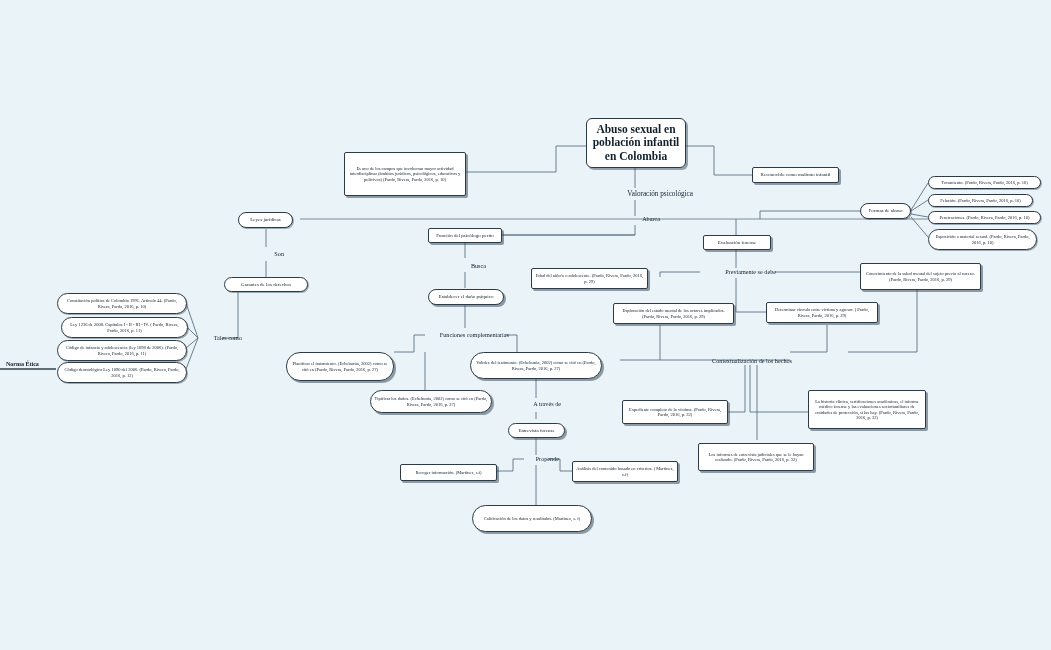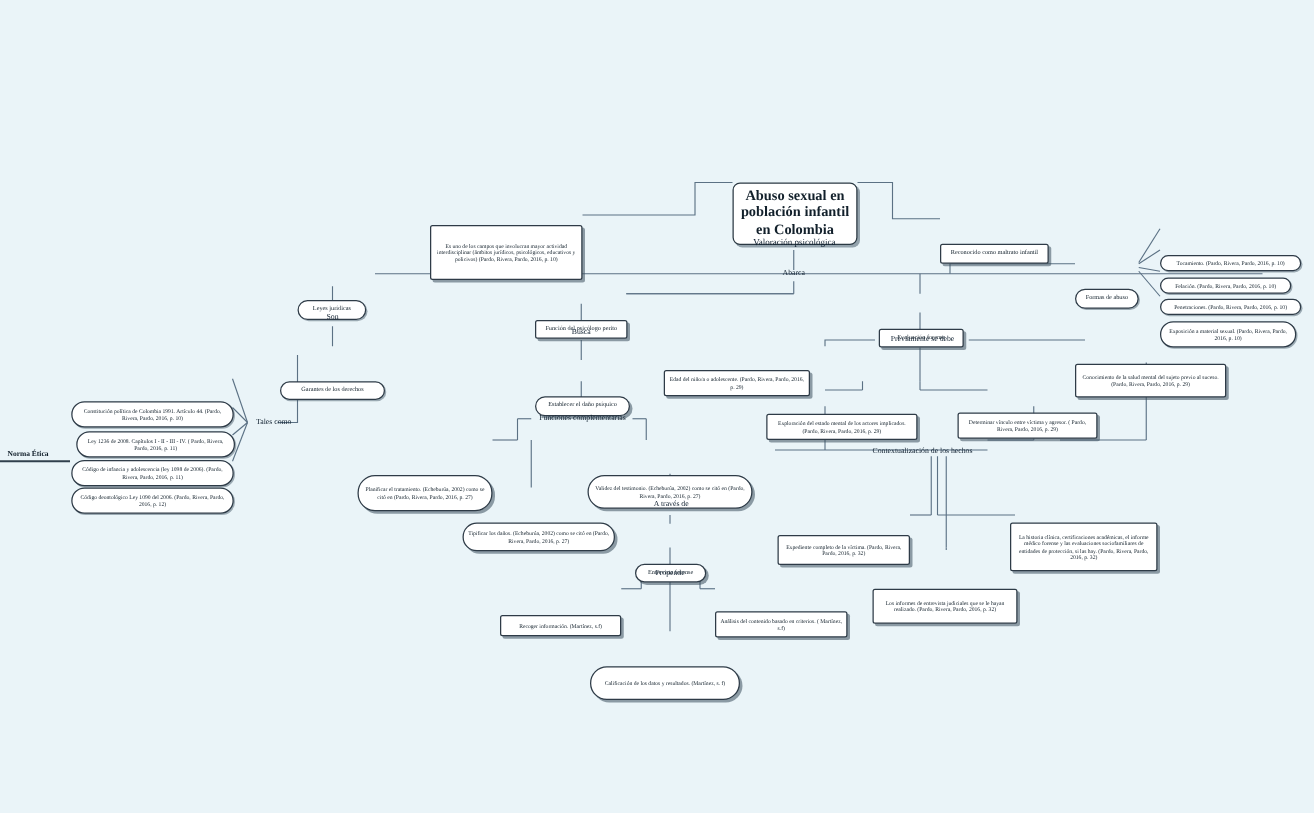--- a/index.html
+++ b/index.html
@@ -17,41 +17,40 @@
     position:absolute;
     box-sizing:border-box;
     background:#ffffff;
     border:1px solid #2e3b47;
     color:#12202b;
     display:flex;align-items:center;justify-content:center;
     text-align:center;
     line-height:1.18;
     padding:2px 3px;
     box-shadow:2px 2px 0 rgba(60,80,95,.55);
-    margin-top:28px;
   }
   .node.rounded{border-radius:14px;}
   .node.sharp{border-radius:2px;}
   .node.thin{box-shadow:1px 1px 0 rgba(60,80,95,.45);}
 
   .root{
     font-weight:bold;
     font-size:11.5px;
     border:1.4px solid #2b3943;
     border-radius:6px;
     box-shadow:2px 2px 0 rgba(60,80,95,.5);
   }
 
   .label{
     position:absolute;
     font-size:6.2px;
     color:#102030;
     white-space:nowrap;
     background:transparent;
-    text-align:center;
+    text-align:right;
   }
   .label.big{font-size:7.2px;}
 
   .t5{font-size:4.5px;}
   .t55{font-size:5px;}
 
   .norma{
     position:absolute;
     font-size:6px;
     color:#0d1b27;

